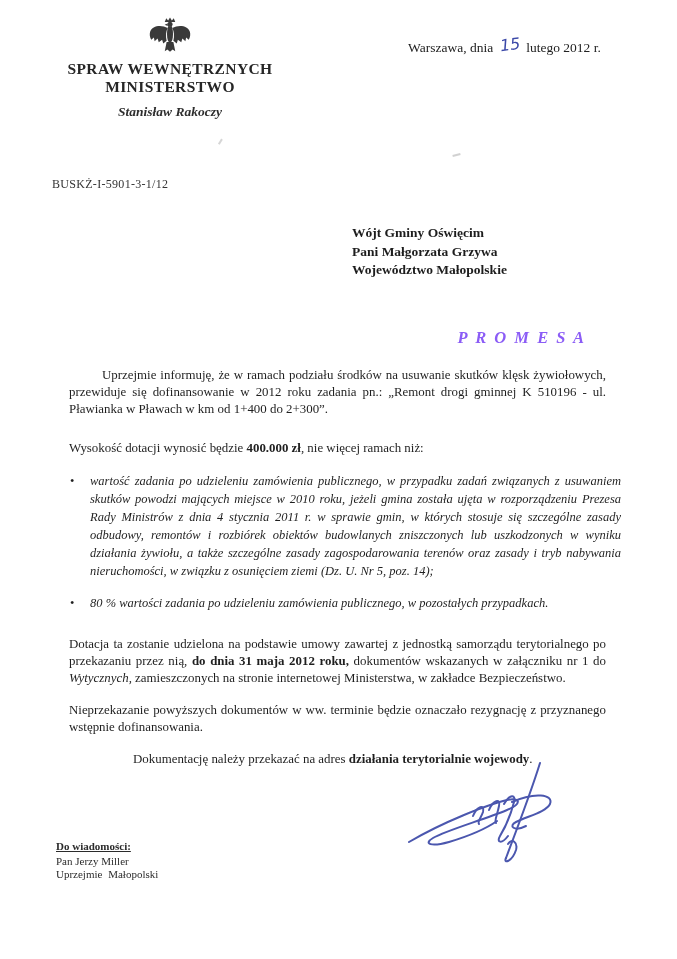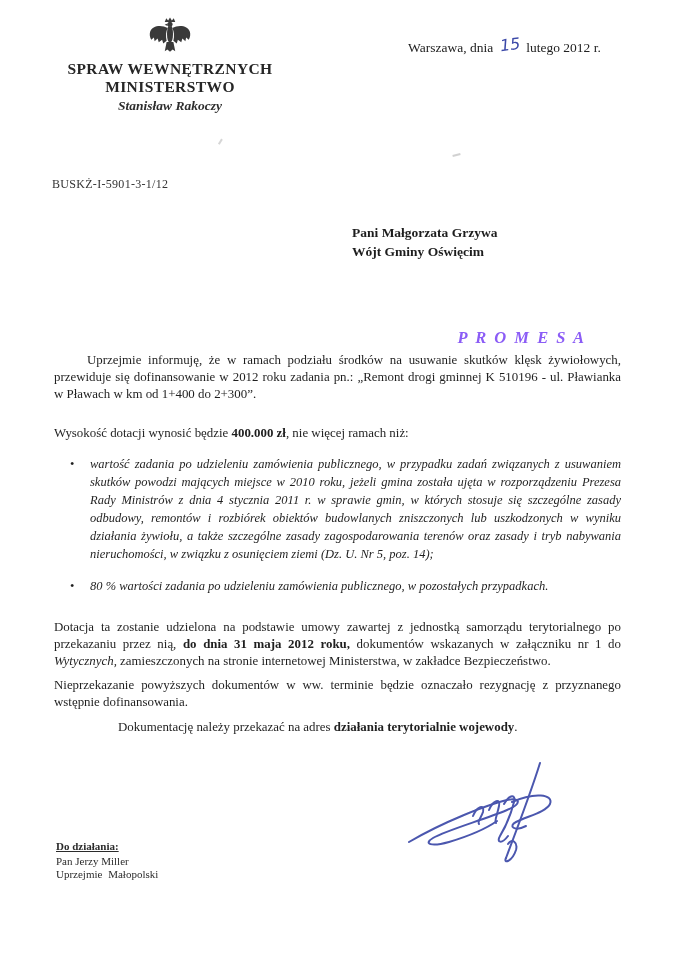--- a/index.html
+++ b/index.html
@@ -11,39 +11,39 @@
     font-family:"Liberation Serif","DejaVu Serif",serif;
     color:#222222;
     overflow:hidden;
   }
   
   .letterhead { position:absolute; left:45px; top:16px; width:250px; text-align:center; color:#2e2e2e; }
   .eagle { height:42px; margin-bottom:2px; }
   .eagle svg { height:42px; width:auto; }
   .lh-main { font-weight:bold; font-size:15.5px; line-height:18px; letter-spacing:.4px; color:#262626; }
   .lh-sub  { font-weight:bold; font-size:13.5px; line-height:16px; margin-top:6px; }
-  .lh-name { font-weight:bold; font-style:italic; font-size:13.5px; line-height:16px; margin-top:2px; }
+  .lh-name { font-weight:bold; font-style:italic; font-size:13.5px; line-height:16px; margin-top:8px; }
   
   .dateline { position:absolute; left:408px; top:37px; font-size:13.5px; white-space:nowrap; }
   .handwritten {
     display:inline-block; color:#3c49a8;
     font-family:"DejaVu Sans",sans-serif; font-style:italic; font-size:16px;
     transform:rotate(-7deg); margin:0 3px; position:relative; top:-2px;
   }
   
   .reference { position:absolute; left:52px; top:177px; font-size:12px; letter-spacing:.3px; color:#333; }
   .addressee { position:absolute; left:352px; top:224px; font-weight:bold; font-size:13.5px; line-height:18.5px; color:#1d1d1d; }
   
   .doc-title {
     position:absolute; left:54px; top:328px; width:566px; padding-right:34px; box-sizing:border-box;
     text-align:right; font-weight:bold; font-style:italic; font-size:16.5px; letter-spacing:2px; color:#8b5cf6;
   }
   
   .body-col { position:absolute; left:54px; top:352px; width:567px; font-size:12.9px; line-height:17px; color:#1f1f1f; }
-  .body-col p { margin:0; }
+  .body-col p { margin:15px; }
   .just { text-align:justify; }
   .indent { text-indent:33px; }
   .grant { margin-top:22px !important; }
   .bullets { margin:13px 0 0 0; padding:0 0 0 36px; list-style:none; font-style:italic; font-size:12.5px; line-height:18px; }
   .bullets li { position:relative; text-align:justify; }
   .bullets li + li { margin-top:14px; }
   .bullets li::before { content:"\2022"; position:absolute; left:-20px; top:0; font-style:normal; }
   .agreement { margin-top:24px !important; }
   .warning { margin-top:7px !important; }
   .delivery { margin-top:8px !important; text-indent:64px; }
@@ -85,22 +85,23 @@
 
   <div class="dateline">
     <span>Warszawa, dnia</span>
     <span class="handwritten">15</span>
     <span>lutego 2012 r.</span>
   </div>
 
   <div class="reference">BUSKŻ-I-5901-3-1/12</div>
 
   <div class="addressee">
+    <div>Wójt Gminy Oświęcim</div>
     <div>Pani Małgorzata Grzywa</div>
-    <div>Wójt Gminy Oświęcim</div>
+    <div>Województwo Małopolskie</div>
   </div>
 
   <div class="doc-title">P R O M E S A</div>
 
   <div class="body-col">
     <p class="just indent">Uprzejmie informuję, że w ramach podziału środków na usuwanie skutków klęsk żywiołowych, przewiduje się dofinansowanie w 2012 roku zadania pn.: „Remont drogi gminnej K 510196 - ul. Pławianka w Pławach w km od 1+400 do 2+300”.</p>
 
     <p class="grant"><span>Wysokość dotacji wynosić będzie </span><b>400.000 zł</b><span>, nie więcej ramach niż:</span></p>
 
     <ul class="bullets">
@@ -121,21 +122,21 @@
       <path d="M70 58 C 74 48, 82 46, 80 54 C 78 60, 74 64, 76 66"></path>
       <path d="M86 52 C 90 42, 98 40, 96 48 C 94 58, 91 63, 93 65"></path>
       <path d="M101 46 C 107 36, 113 36, 111 44 C 108 56, 103 68, 97 78 C 93 85, 99 86, 105 78"></path>
       <path d="M109 44 C 131 34, 151 36, 147 46 C 143 54, 125 58, 113 64 C 105 68, 111 74, 123 68"></path>
       <path d="M137 5 C 129 31, 117 63, 103 100"></path>
       <path d="M103 100 C 100 106, 109 104, 113 92 C 115 84, 109 80, 105 86"></path>
     </svg>
   </div>
 
   <div class="cc-block">
-    <div class="cc-head">Do działania:</div>
+    <div class="cc-head">Do wiadomości:</div>
     <div>Pan Jerzy Miller</div>
     <div class="cc-role">Uprzejmie Małopolski</div>
   </div>
 
   <div class="artifact a1"></div>
   <div class="artifact a2"></div>
 
 </div>
 
 </body></html>

